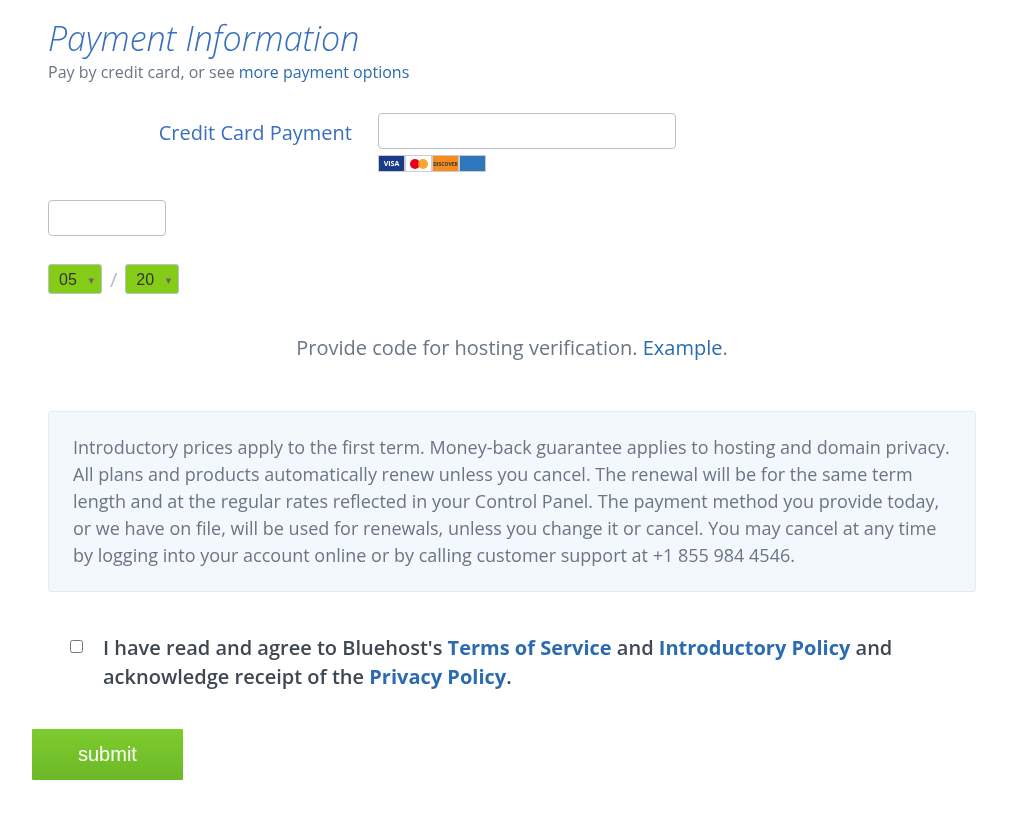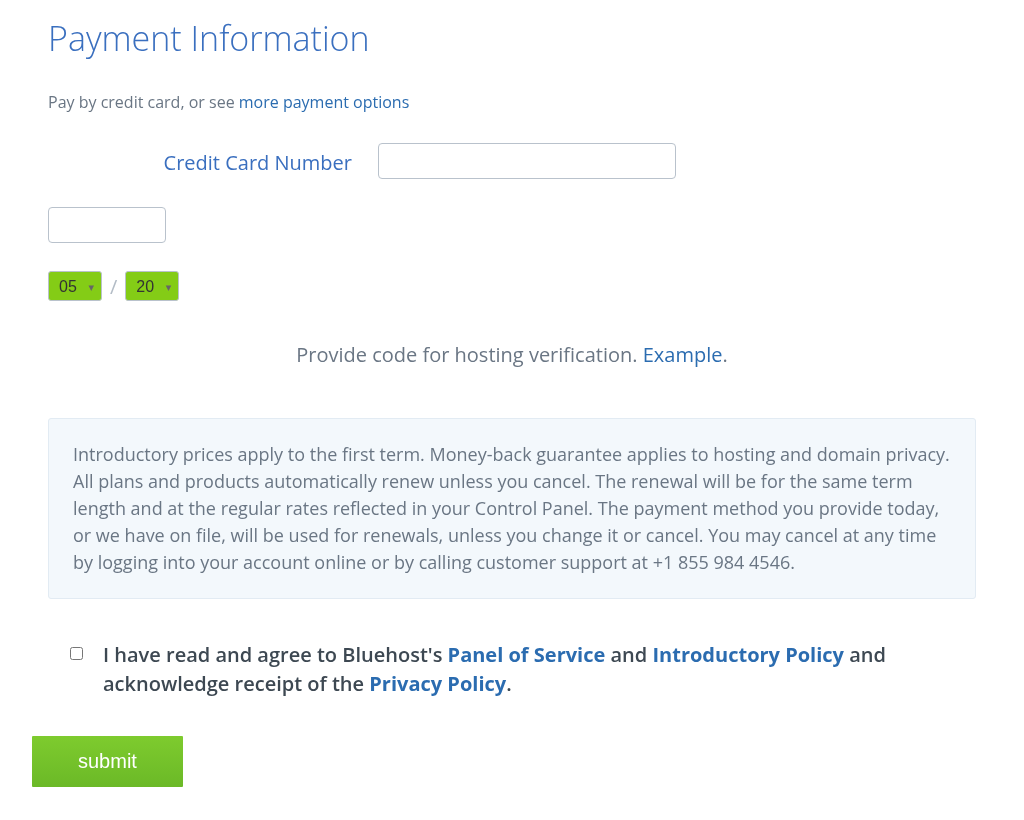--- a/index.html
+++ b/index.html
@@ -12,21 +12,21 @@
       background: #fff;
       width: 1024px;
       height: 820px;
       padding: 15px 48px 20px 48px;
       color: #5b6a7a;
     }
     .page-title {
       font-size: 34px;
       font-weight: 300;
       color: #3a6fbf;
-      margin-bottom: 30px;
+      font-style: italic;
     }
     .pay-intro {
       font-size: 16px;
       color: #6a7684;
       margin-bottom: 30px;
     }
     .link {
       color: #2b6cb0;
       text-decoration: none;
     }
@@ -187,23 +187,31 @@
 
 
 <h1 class="page-title">Payment Information</h1>
 
 <p class="pay-intro">
   <span>Pay by credit card, or see </span><a href="#" class="link">more payment options</a>
 </p>
 
 
 <div class="form-row">
-  <div class="form-label">Credit Card Number</div>
+  <div class="form-label">Credit Card Payment</div>
   <div class="form-field">
     <input type="text" class="text-input input-wide" value="" style="">
+    <div class="card-logos">
+      <span class="card-logo visa-bg">VISA</span>
+      <span class="card-logo mc-bg">
+          <span class="mc-circles"></span>
+        </span>
+      <span class="card-logo disc-bg">DISCOVER</span>
+      <span class="card-logo amex-bg"></span>
+    </div>
   </div>
 </div>
 
 
 <div class="form-row">
   <div class="form-field">
     <input type="text" class="text-input input-narrow" value="" style="">
   </div>
 </div>
 
@@ -228,20 +236,20 @@
 
 <p class="verify-text">
   <span>Provide code for hosting verification. </span><a href="#" class="link">Example</a><span>.</span>
 </p>
 
 <div class="terms-box">Introductory prices apply to the first term. Money-back guarantee applies to hosting and domain privacy. All plans and products automatically renew unless you cancel. The renewal will be for the same term length and at the regular rates reflected in your Control Panel. The payment method you provide today, or we have on file, will be used for renewals, unless you change it or cancel. You may cancel at any time by logging into your account online or by calling customer support at +1 855 984 4546.</div>
 
 <div class="agree-row">
   <input type="checkbox" style="">
   <div class="agree-text">
-    <span>I have read and agree to Bluehost's </span><a href="#" class="link">Panel of Service</a><span> and </span><a href="#" class="link">Introductory Policy</a><span> and acknowledge receipt of the </span><a href="#" class="link">Privacy Policy</a><span>.</span>
+    <span>I have read and agree to Bluehost's </span><a href="#" class="link">Terms of Service</a><span> and </span><a href="#" class="link">Introductory Policy</a><span> and acknowledge receipt of the </span><a href="#" class="link">Privacy Policy</a><span>.</span>
   </div>
 </div>
 
 <button class="submit-btn">submit</button>
 
 
 
 
 </body></html>

